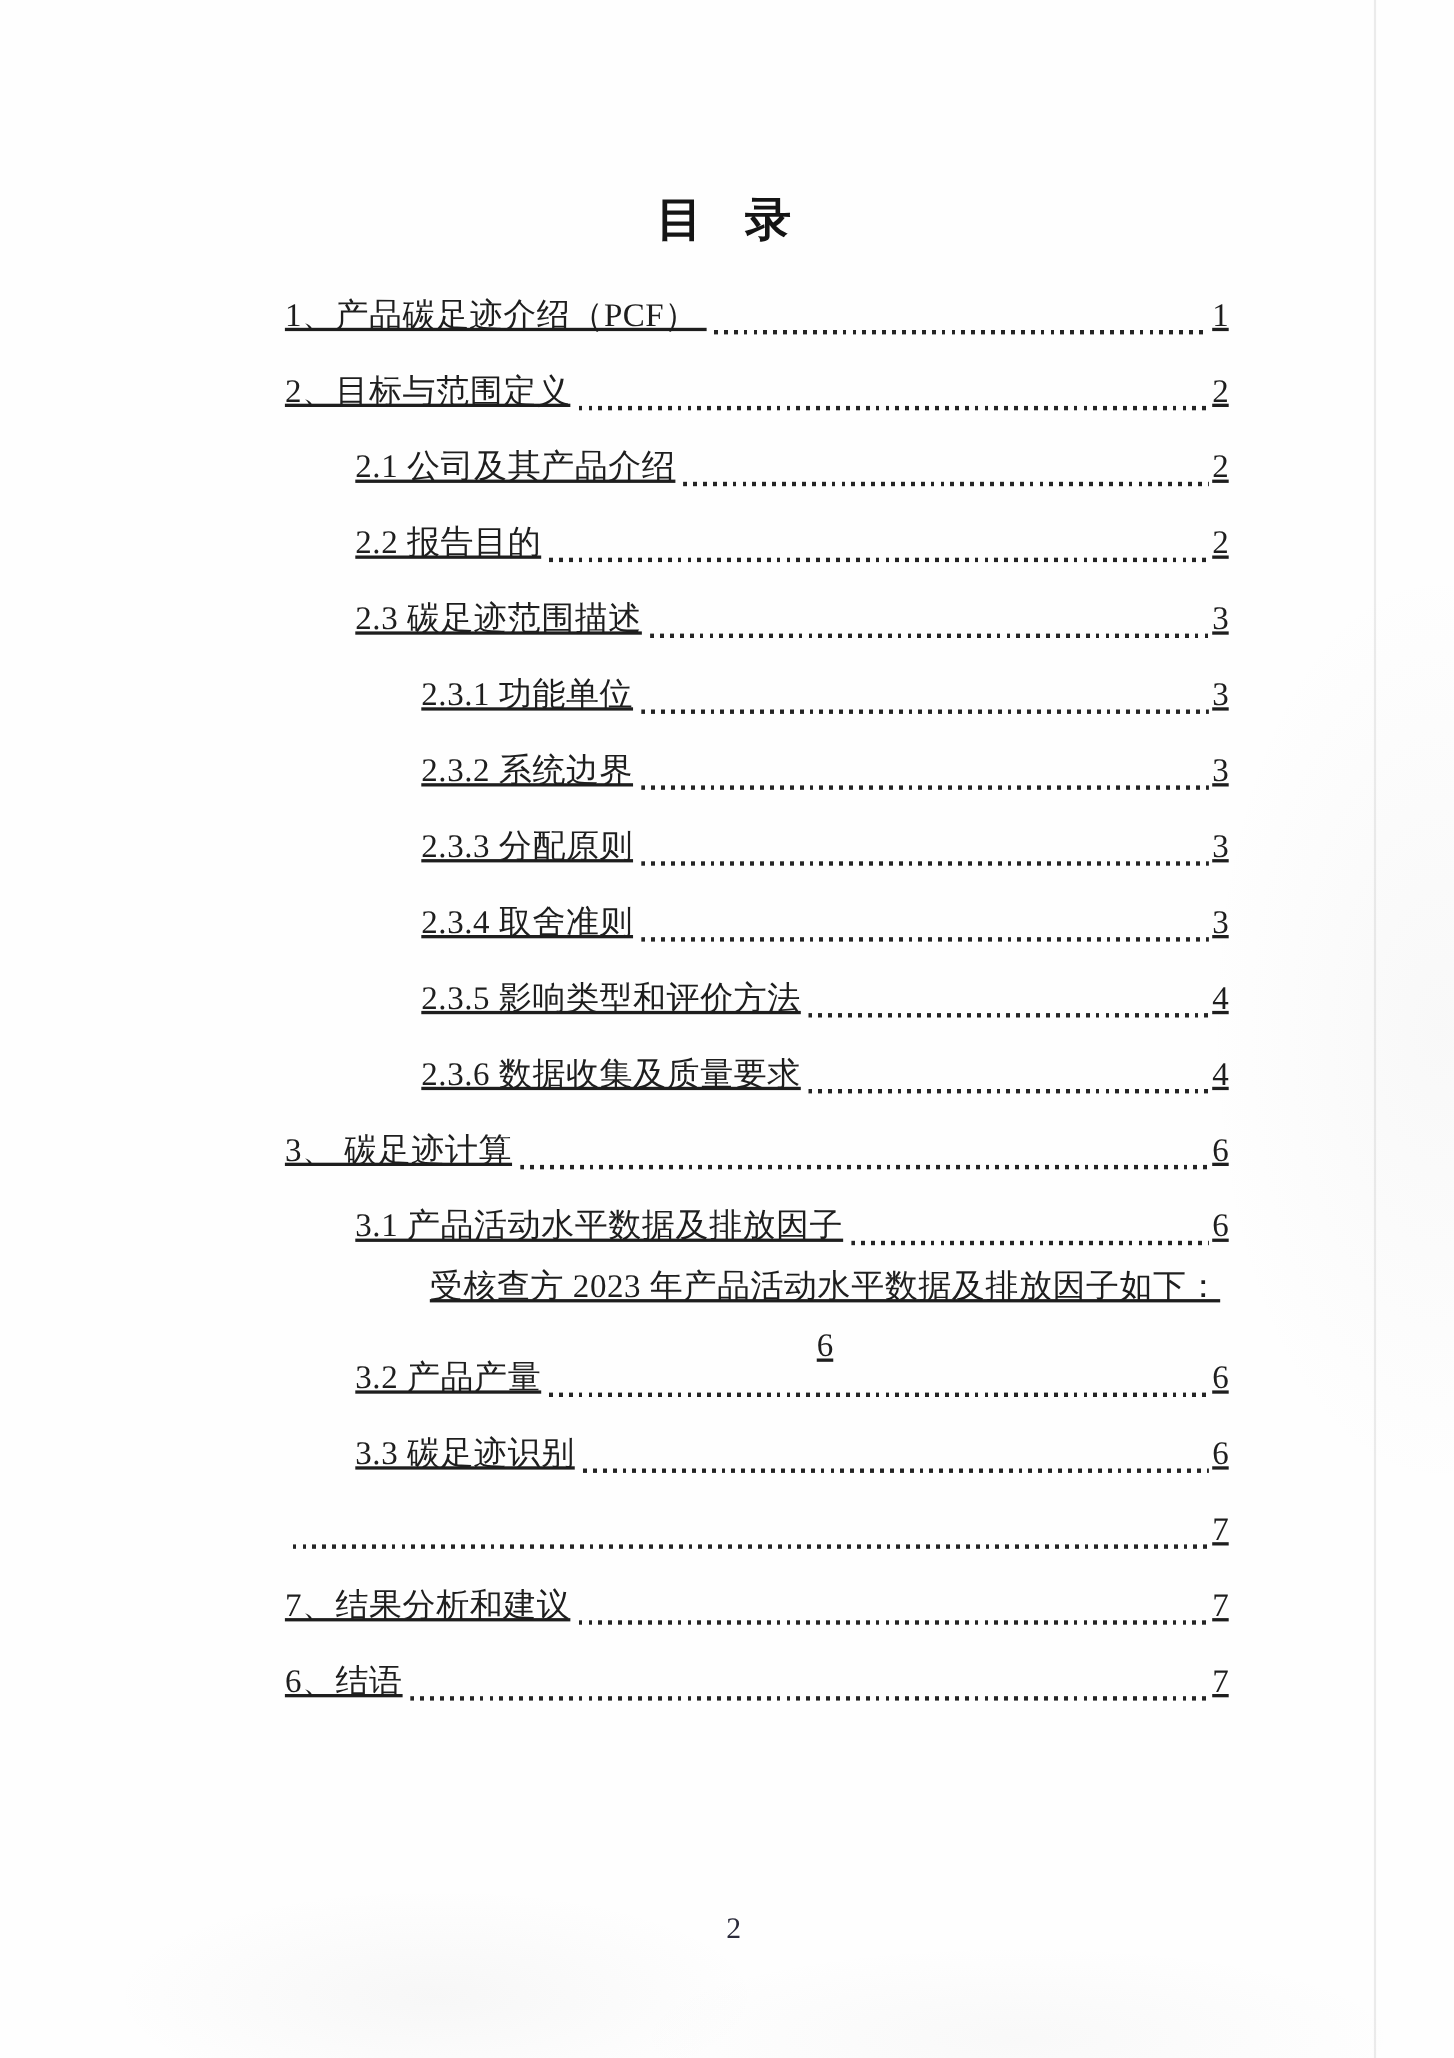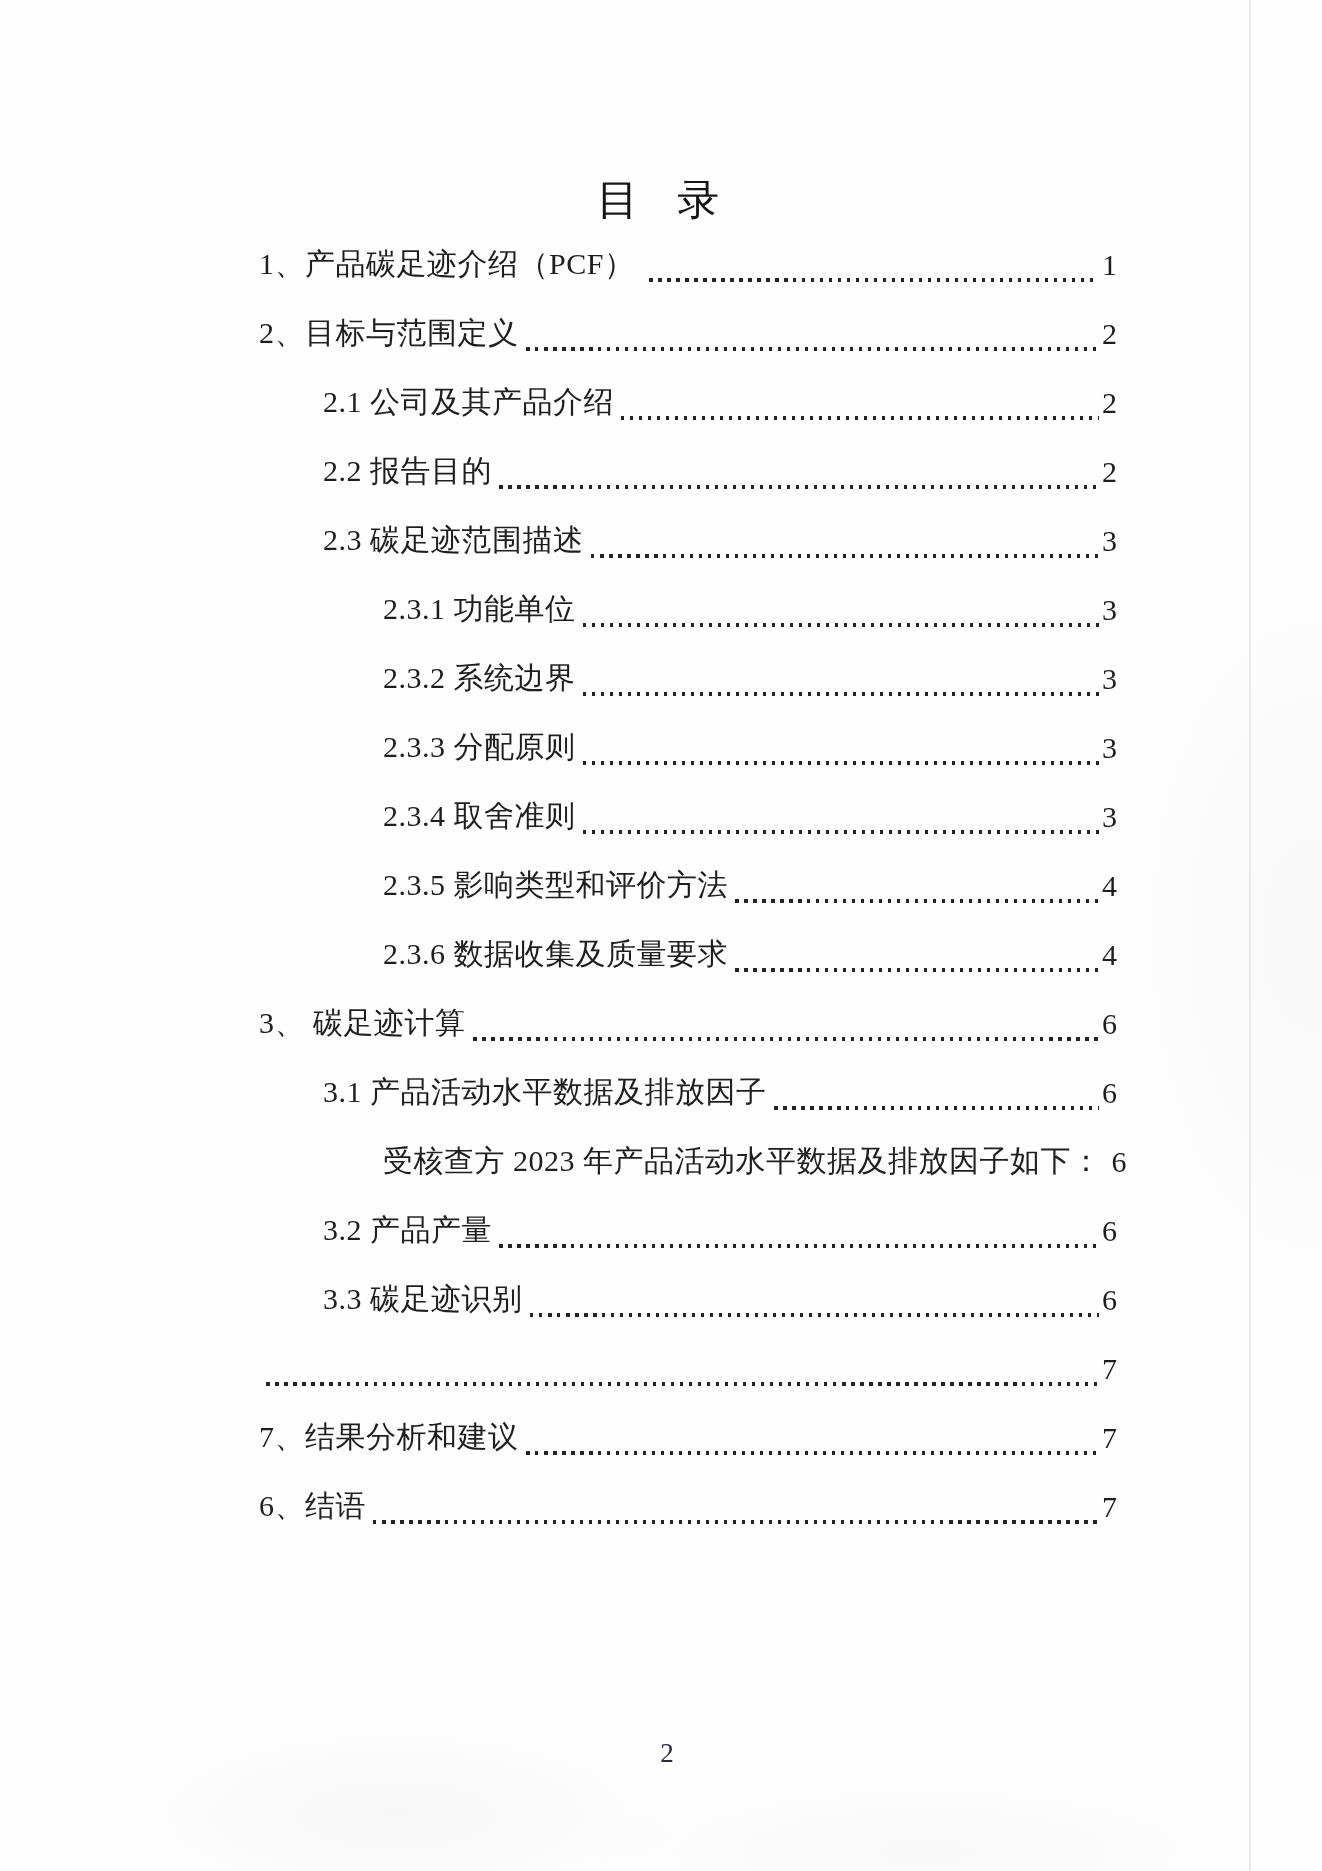--- a/index.html
+++ b/index.html
@@ -36,42 +36,43 @@
     background: rgba(185,185,185,0.28);
     pointer-events: none;
   }
   .doc-title {
     position: absolute;
     top: 172px;
     left: 0;
     width: 100%;
     text-align: center;
     font-size: 42px;
-    font-weight: normal;
+    font-weight: bold;
     letter-spacing: 6px;
     word-spacing: 16px;
     color: #151515;
     white-space: pre;
   }
   .toc-list {
     position: absolute;
     left: 259px;
-    top: 230px;
+    top: 252px;
     width: 858px;
+    text-decoration: underline;
   }
   .toc-row {
     display: flex;
     align-items: center;
     height: 69px;
     font-size: 30px;
     white-space: nowrap;
   }
   .toc-row.level-2 { padding-left: 64px; justify-content: flex-end; }
   .toc-row.level-3 { padding-left: 124px; }
-  .toc-row.level-4 { padding-left: 124px; }
+  .toc-row.level-4 { padding-left: 124px; flex-direction: column; }
   .toc-label { white-space: pre; letter-spacing: 0.5px; }
   .toc-dots {
     flex: 1;
     min-width: 0;
     height: 4px;
     align-self: flex-end;
     margin: 0 3px 17px 7px;
     background-image: repeating-linear-gradient(
       to right, #242424 0px, #242424 3.5px, transparent 3.5px, transparent 9px);
   }

